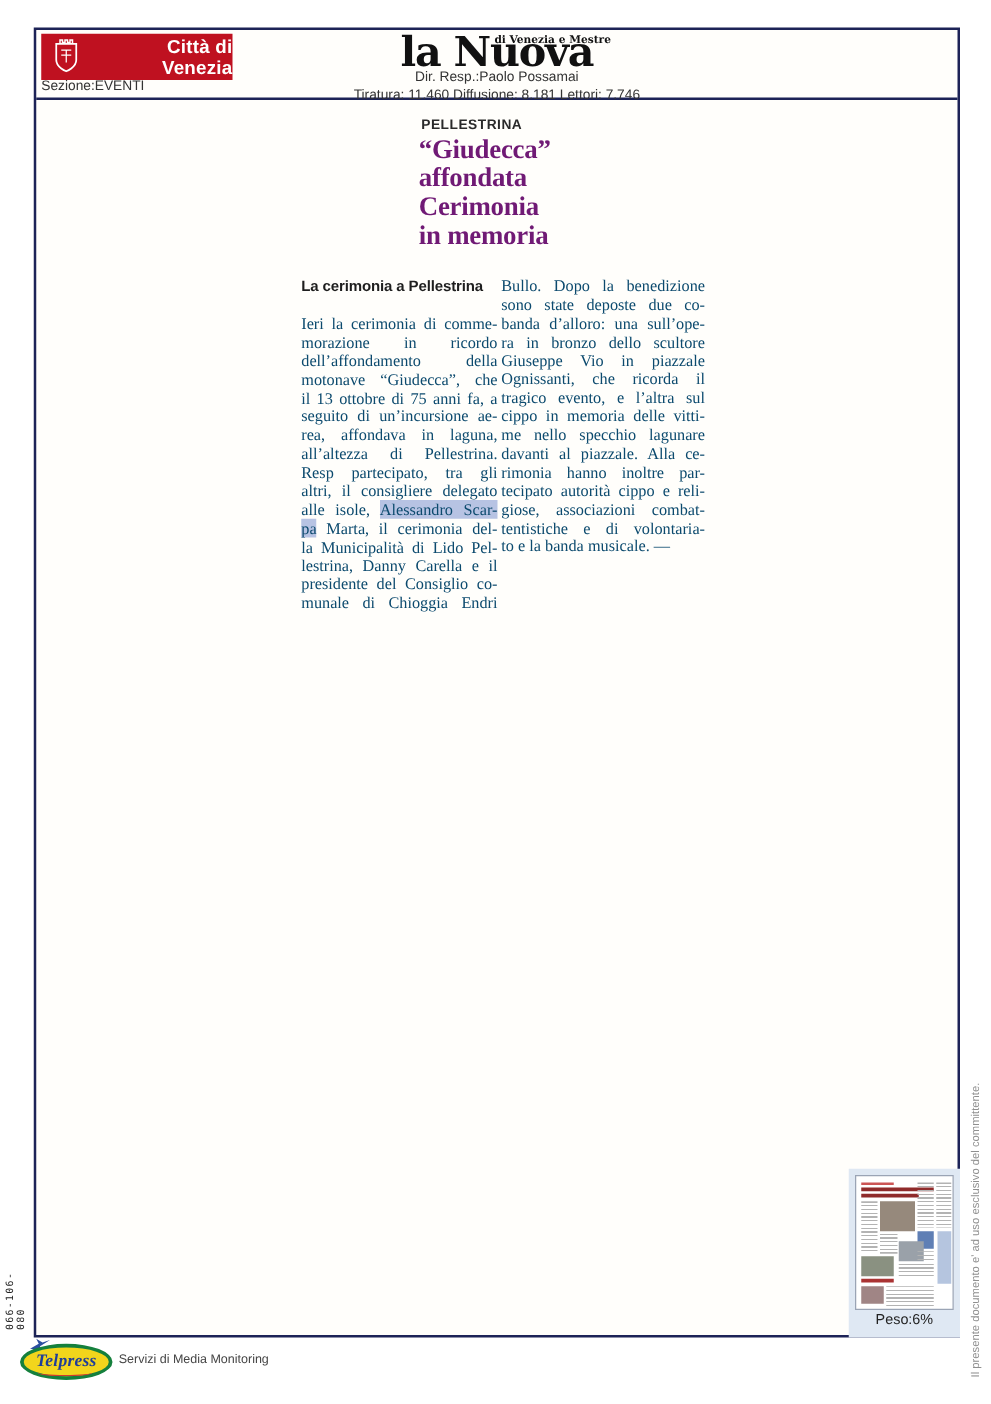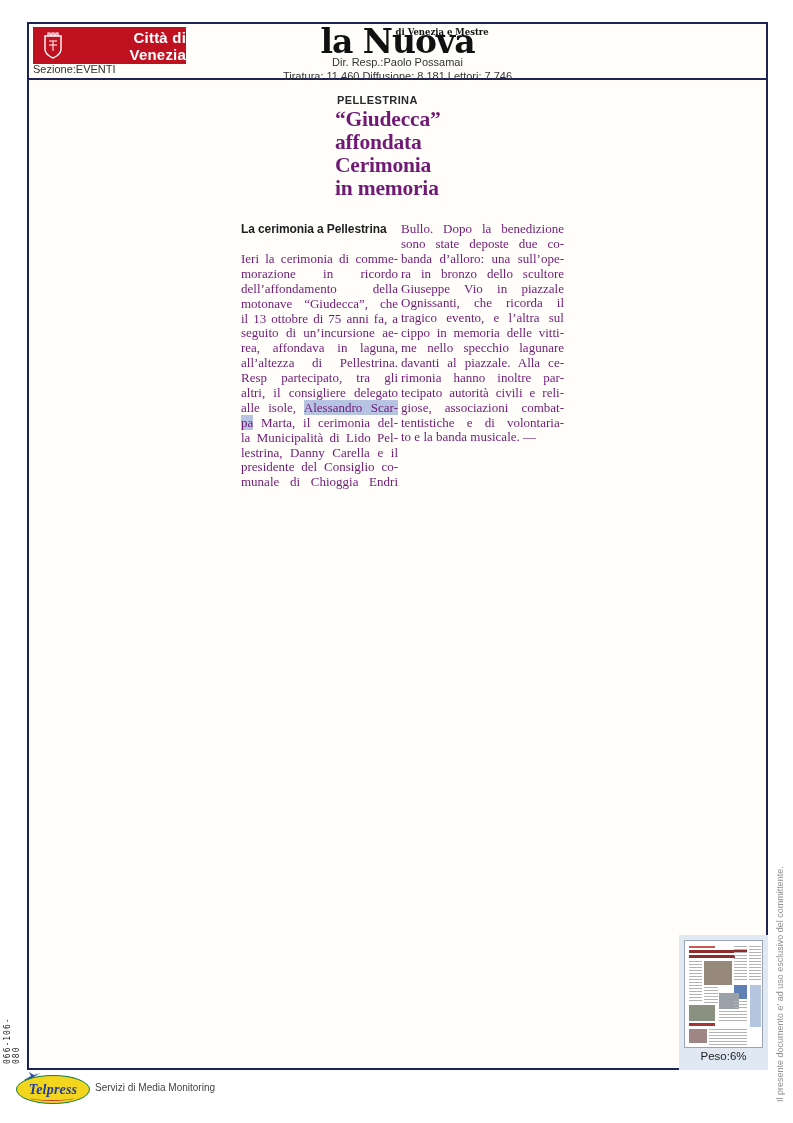--- a/index.html
+++ b/index.html
@@ -31,41 +31,41 @@
 
   
   .kicker { position:absolute; left:308px; top:70px; font-size:11px; font-weight:bold;
             letter-spacing:0.4px; color:#2a2a2a; }
   .headline { position:absolute; left:306px; top:84px; font-family:"Liberation Serif", serif;
               font-weight:bold; font-size:21.5px; line-height:23px; color:#701a75; letter-spacing:-0.2px; }
   .col-header { position:absolute; left:212px; top:198px; font-size:12px; font-weight:bold;
                 color:#1e1e1e; letter-spacing:-0.1px; }
 
   .col { position:absolute; font-family:"Liberation Serif", serif; font-size:13px;
-         color:#701a75; }
+         color:#0c4a6e; }
   .col-left  { left:212px; top:228px; width:157px; }
   .col-right { left:372px; top:198px; width:163px; }
   .bl { height:14.9px; line-height:14.9px; text-align:justify; text-align-last:justify;
         white-space:nowrap; overflow:visible; }
   .bl.nojust { text-align-last:auto; }
   .hl { background:#b7c3e3; }
 
   
   .peso-panel { position:absolute; left:650px; top:911px; width:89px; height:135px; background:#dfe8f3; }
   .thumb { position:absolute; left:5px; top:5px; width:79px; height:108px; background:#ffffff;
            border:1px solid #9aa4b5; }
   .tb { position:absolute; }
   .mt { background:repeating-linear-gradient(to bottom, #b3b3b3 0 1px, transparent 1px 3px); }
   .peso-caption { position:absolute; left:0; top:115px; width:100%; text-align:center;
                   font-size:11.5px; color:#222; }
 
   
   .telpress { position:absolute; left:16px; top:1071px; width:74px; height:33px; }
   .tel-ellipse { position:absolute; left:0; top:4px; width:74px; height:29px; background:#f2d51c;
-                 border:1px solid #15803d; border-radius:50%; display:flex; align-items:center; justify-content:center; }
+                 border:3px solid #15803d; border-radius:50%; display:flex; align-items:center; justify-content:center; }
   .tel-text { font-family:"Liberation Serif", serif; font-style:italic; font-weight:bold;
               font-size:14px; color:#1f3d99; letter-spacing:0.2px; }
   .tel-swoosh { position:absolute; left:14px; top:24px; width:44px; height:6px;
                 border-bottom:1.5px solid #d03a2e; border-radius:50%; }
   .tel-bird { position:absolute; left:6px; top:-3px; }
   .servizi { position:absolute; left:95px; top:1082px; font-size:10px; color:#444; }
 
   .vcode { position:absolute; left:3px; top:1004px; height:60px; width:12px;
            writing-mode:vertical-rl; transform:rotate(180deg);
            font-family:"DejaVu Sans Mono", monospace; font-size:8px; letter-spacing:1px; color:#222; }
@@ -130,21 +130,21 @@
       <div class="bl"><span>sono state deposte due co-</span></div>
       <div class="bl"><span>banda d’alloro: una sull’ope-</span></div>
       <div class="bl"><span>ra in bronzo dello scultore</span></div>
       <div class="bl"><span>Giuseppe Vio in piazzale</span></div>
       <div class="bl"><span>Ognissanti, che ricorda il</span></div>
       <div class="bl"><span>tragico evento, e l’altra sul</span></div>
       <div class="bl"><span>cippo in memoria delle vitti-</span></div>
       <div class="bl"><span>me nello specchio lagunare</span></div>
       <div class="bl"><span>davanti al piazzale. Alla ce-</span></div>
       <div class="bl"><span>rimonia hanno inoltre par-</span></div>
-      <div class="bl"><span>tecipato autorità civili e reli-</span></div>
+      <div class="bl"><span>tecipato autorità cippo e reli-</span></div>
       <div class="bl"><span>giose, associazioni combat-</span></div>
       <div class="bl"><span>tentistiche e di volontaria-</span></div>
       <div class="bl nojust"><span>to e la banda musicale. —</span></div>
     </div>
 
   <div class="peso-panel">
     <div class="thumb">
       <div class="tb" style="left:4px;top:5px;width:26px;height:2px;background:#cc5555;"></div>
       <div class="tb" style="left:4px;top:9px;width:58px;height:3px;background:#8f2b2b;"></div>
       <div class="tb" style="left:4px;top:14px;width:46px;height:3px;background:#8f2b2b;"></div>

